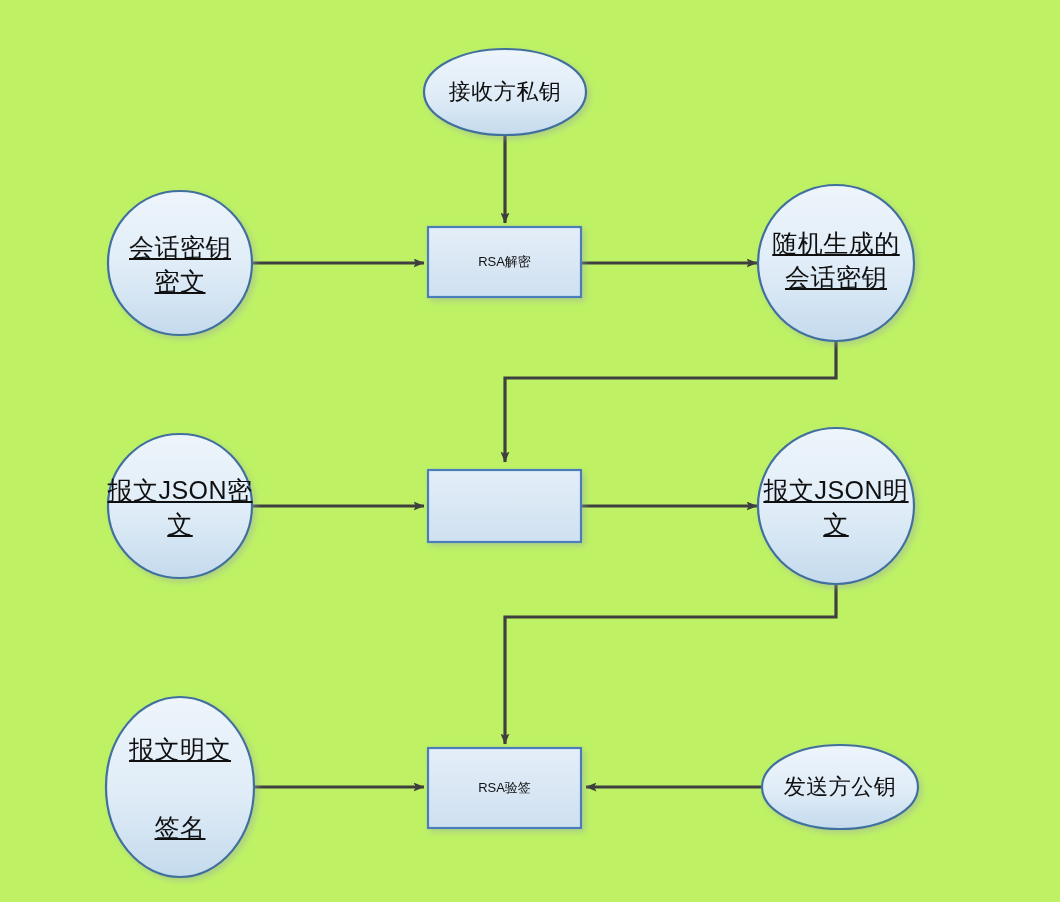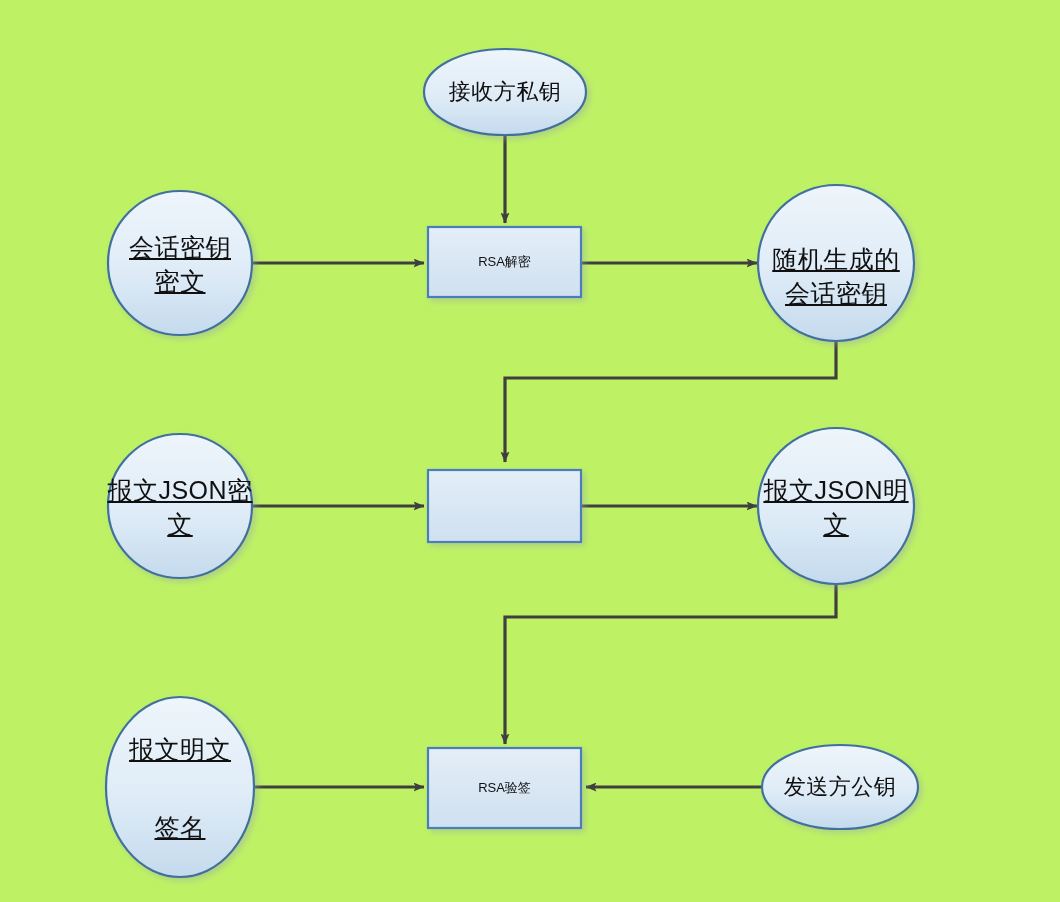--- a/index.html
+++ b/index.html
@@ -123,21 +123,21 @@
 
   <div class="node-label label-circle" style="left:90px; top:228px; width:180px; height:72px; flex-direction:column;">
     <span>会话密钥</span>
     <span>密文</span>
   </div>
 
   <div class="node-label label-proc" style="left:428px; top:227px; width:153px; height:70px;">
     <span>RSA解密</span>
   </div>
 
-  <div class="node-label label-circle" style="left:744px; top:240px; width:184px; height:72px; flex-direction:column;">
+  <div class="node-label label-circle" style="left:744px; top:224px; width:184px; height:72px; flex-direction:column;">
     <span>随机生成的</span>
     <span>会话密钥</span>
   </div>
 
   <div class="node-label label-circle" style="left:88px; top:471px; width:184px; height:72px; flex-direction:column;">
     <span>报文JSON密</span>
     <span>文</span>
   </div>
 
 

